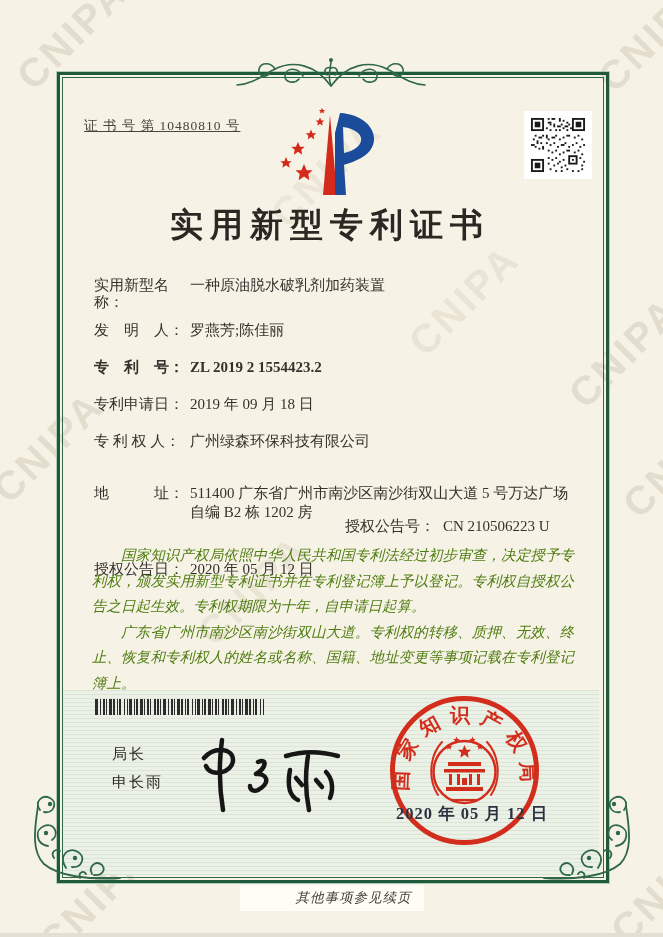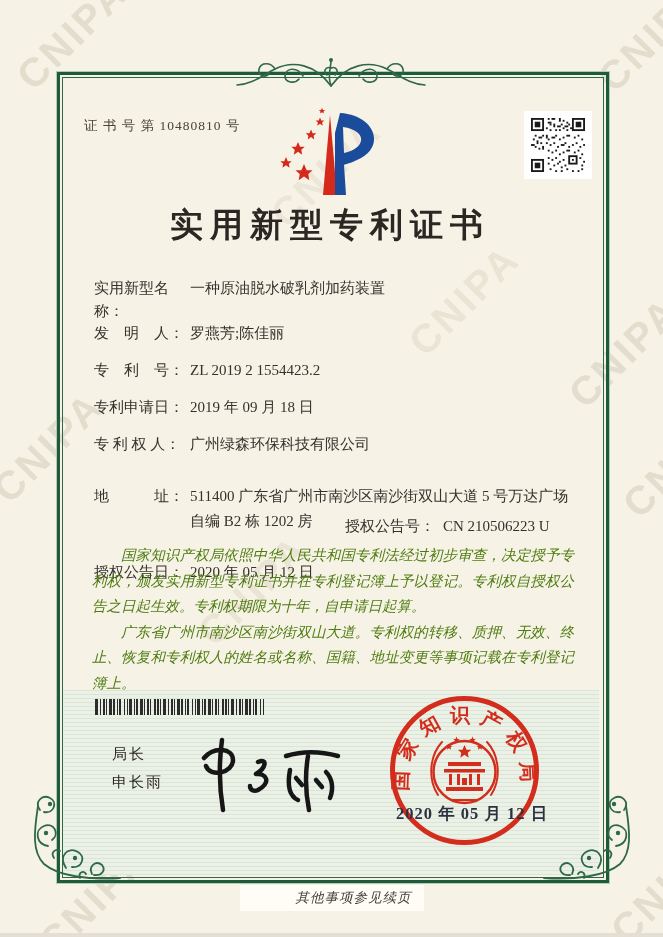--- a/index.html
+++ b/index.html
@@ -36,42 +36,42 @@
     background:repeating-linear-gradient(180deg,#dbe5d5 0 1px,#ecf1e7 1px 4px);
     z-index:2;
   }
   .ornament{position:absolute;z-index:4;pointer-events:none;}
   .top-ornament{left:233px;top:54px;width:196px;height:40px;}
   .corner-left{left:26px;top:788px;width:98px;height:100px;}
   .corner-right{left:540px;top:788px;width:98px;height:100px;transform:scaleX(-1);}
   
   .cert-no{
     position:absolute;left:84px;top:117px;z-index:5;
-    font-size:13.5px;color:#4a443c;letter-spacing:1px;
+    font-size:13.5px;color:#4a443c;letter-spacing:1px;text-decoration:underline;
   }
   .logo{position:absolute;left:277px;top:103px;width:106px;height:97px;z-index:5;}
   .qr-box{
     position:absolute;left:524px;top:111px;width:68px;height:68px;
     background:#ffffff;z-index:5;display:flex;align-items:center;justify-content:center;
   }
   .doc-title{
     position:absolute;left:57px;top:203px;width:546px;z-index:5;
     text-align:center;font-size:33px;font-weight:700;color:#2b2824;
     letter-spacing:7px;
   }
   
   .row{
     position:absolute;left:94px;width:486px;z-index:5;
-    font-size:15px;color:#35312c;line-height:23px;
+    font-size:15px;color:#35312c;line-height:17px;
   }
   .row .lbl{display:inline-block;width:96px;vertical-align:top;}
   .row .val{display:inline-block;vertical-align:top;max-width:380px;}
   .row-name{top:277px;}
   .row-inventors{top:322px;}
-  .row-patentno{top:359px;}
+  .row-patentno{top:359px;font-weight:bold;}
   .row-filing{top:396px;}
   .row-patentee{top:433px;}
   .row-address{top:477px;margin-top:8px;}
   .row-address .line2{display:block;margin-left:96px;margin-top:2px;}
   .row-grant{top:517px;margin-top:44px;}
   .grant-no{position:absolute;left:345px;top:517px;z-index:5;font-size:15px;color:#35312c;}
   .grant-no .lbl{display:inline-block;margin-right:8px;}
   
   .legal{
     position:absolute;left:92px;top:543px;width:482px;z-index:5;

